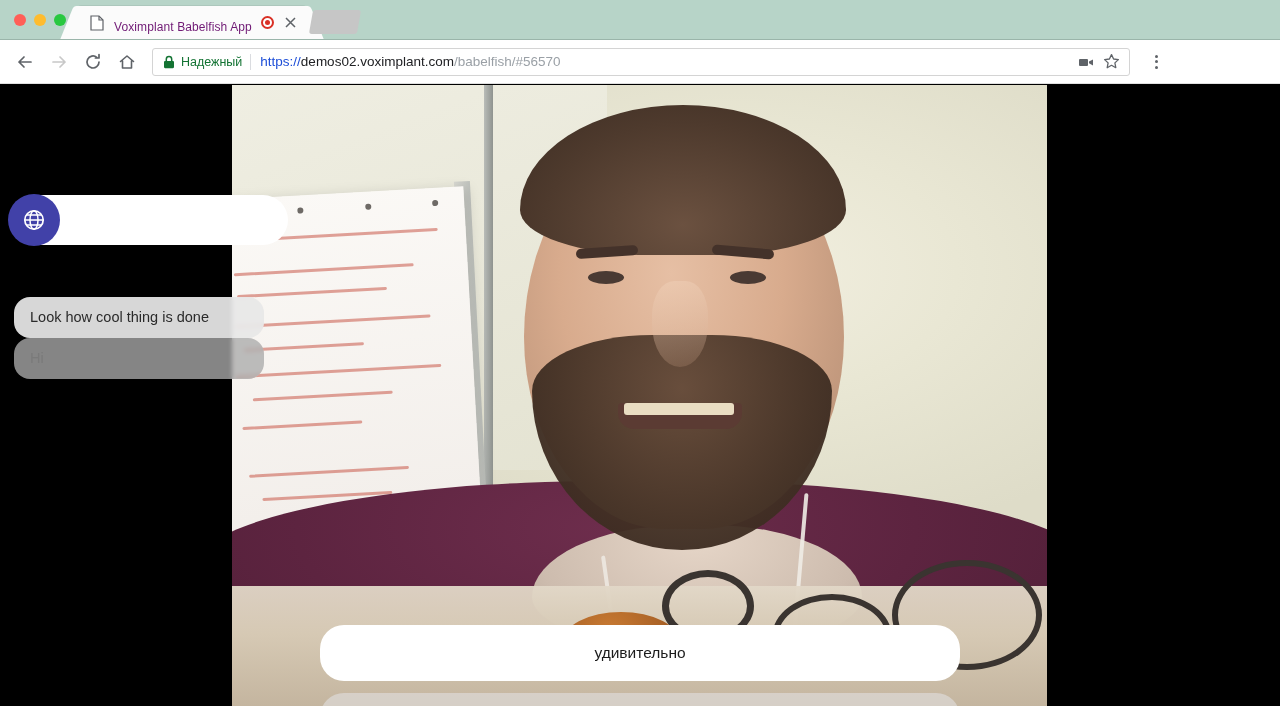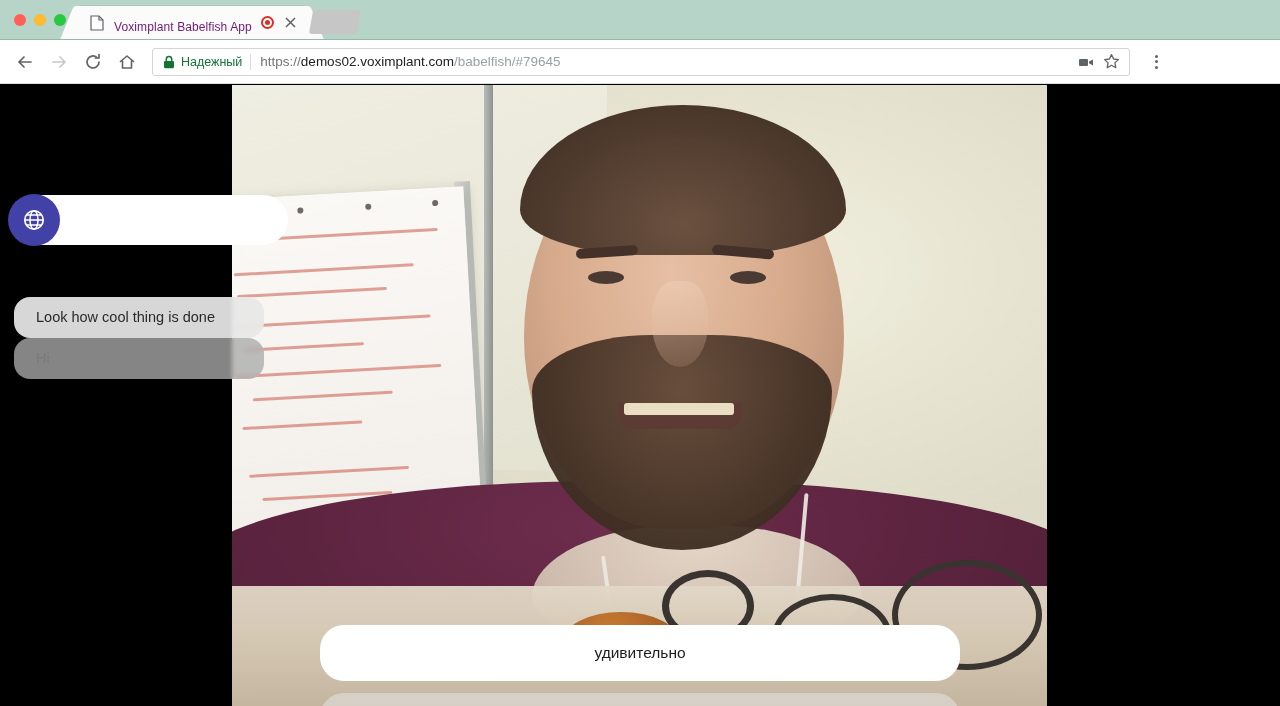--- a/index.html
+++ b/index.html
@@ -94,21 +94,21 @@
   .secure-label {
     font-size: 12.5px; color: #137333; margin-right: 8px;
     white-space: nowrap;
   }
   .omni-sep { width: 1px; height: 16px; background: #dadce0; margin-right: 9px; }
   .url {
     font-size: 13.5px; color: #202124; white-space: nowrap;
     flex: 1 1 auto; overflow: hidden;
   }
   .url .dim { color: #9aa0a6; }
-  .url .scheme { color: #737373; }
+  .url .scheme { color: #1d4ed8; }
   .omni-icon {
     width: 24px; height: 24px; flex: 0 0 24px; color: #5f6368;
     display: flex; align-items: center; justify-content: center;
   }
   .menu-dots {
     width: 28px; height: 28px; margin-left: 4px; color: #5f6368;
     display: flex; flex-direction: column; align-items: center;
     justify-content: center; gap: 2.5px;
   }
   .menu-dots i { width: 3px; height: 3px; border-radius: 50%; background: #5f6368; display: block; }
@@ -249,21 +249,21 @@
     width: 52px; height: 52px; border-radius: 50%;
     background: #4141a8;
     display: flex; align-items: center; justify-content: center;
     margin-left: -2px; flex: 0 0 52px;
   }
   .lang-value { font-size: 14px; color: #333; padding-left: 14px; }
 
   
   .chat { position: absolute; left: 14px; top: 212px; z-index: 30; width: 250px; }
   .bubble {
-    border-radius: 16px; padding: 10px 22px;
+    border-radius: 16px; padding: 10px 16px;
     font-size: 14.5px; line-height: 1.45;
     backdrop-filter: blur(2px);
   }
   .bubble.b1 { background: rgba(231,231,231,0.93); color: #2a2a2a; }
   .bubble.b2 { background: rgba(170,170,170,0.78); color: #7a7a7a; }
 
   
   .powered {
     position: absolute; right: 17px; top: 125px; z-index: 30;
     display: flex; align-items: center; gap: 7px;
@@ -347,21 +347,21 @@
 
     <div class="omnibox">
       <span class="lock">
         <svg width="12" height="14" viewBox="0 0 12 14">
           <rect x="1" y="6" width="10" height="7.2" rx="1.1" fill="#137333"></rect>
           <path d="M3.3 6V4.2a2.7 2.7 0 0 1 5.4 0V6" stroke="#137333" stroke-width="1.5" fill="none"></path>
         </svg>
       </span>
       <span class="secure-label">Надежный</span>
       <span class="omni-sep"></span>
-      <span class="url"><span class="scheme">https://</span><span>demos02.voximplant.com</span><span class="dim">/babelfish/#79645</span></span>
+      <span class="url"><span class="scheme">https://</span><span>demos02.voximplant.com</span><span class="dim">/babelfish/#56570</span></span>
       <span class="omni-icon">
         <svg width="18" height="14" viewBox="0 0 18 14">
           <rect x="1" y="4" width="9" height="7" rx="1" fill="#5f6368"></rect>
           <path d="M11 6.6l4-2.2v6l-4-2.2z" fill="#5f6368"></path>
         </svg>
       </span>
       <span class="omni-icon">
         <svg width="17" height="17" viewBox="0 0 17 17">
           <path d="M8.5 1.6l2.1 4.4 4.8.6-3.5 3.3.9 4.8-4.3-2.4-4.3 2.4.9-4.8L1.6 6.6l4.8-.6z" fill="none" stroke="#5f6368" stroke-width="1.3" stroke-linejoin="round"></path>
         </svg>

